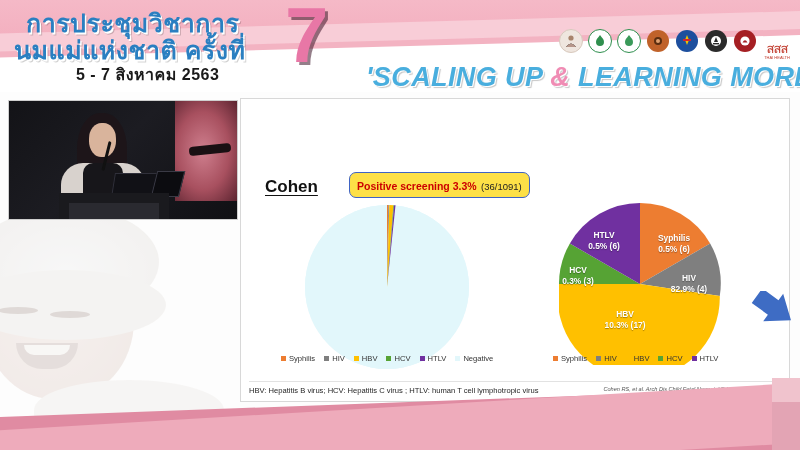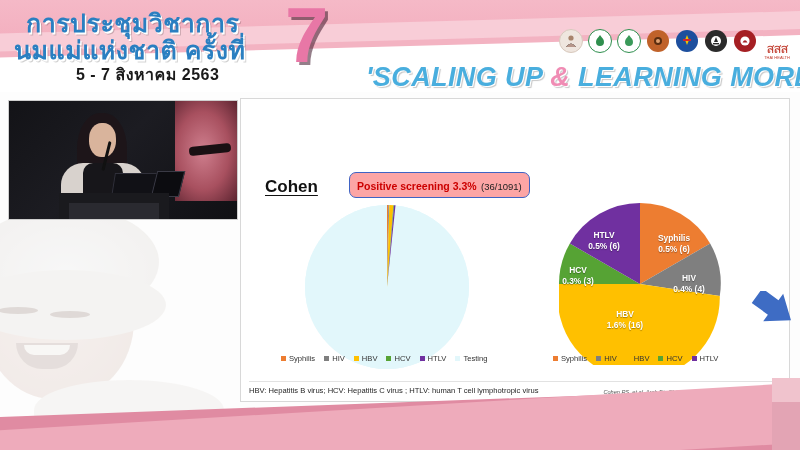--- a/index.html
+++ b/index.html
@@ -84,21 +84,21 @@
   
   .slide{position:absolute;left:240px;top:98px;width:548px;height:302px;background:#ffffff;
     border:1px solid #d8d8d8;}
   .slide-title{position:absolute;left:8px;top:6px;width:532px;height:55px;background:#1370ba;
     display:flex;align-items:center;justify-content:center;text-align:center;}
   .slide-title span{color:#ffffff;font-size:16.5px;font-weight:bold;line-height:1.28;letter-spacing:.1px;}
 
   .result-label{position:absolute;left:24px;top:78px;font-size:17px;font-weight:bold;color:#111;
     text-decoration:underline;text-underline-offset:3px;}
 
-  .callout{position:absolute;left:108px;top:73px;padding:3px 7px;background:#fca5a5;
+  .callout{position:absolute;left:108px;top:73px;padding:3px 7px;background:#fde047;
     border:1.6px solid #3f63c4;border-radius:7px;white-space:nowrap;}
   .callout .pct{color:#cc0000;font-size:10.5px;font-weight:bold;}
   .callout .frac{color:#222;font-size:9.5px;}
 
   .pos-head{position:absolute;left:330px;top:78px;font-size:12.5px;font-weight:bold;color:#1a1a1a;}
 
   .big-arrow{position:absolute;left:510px;top:192px;width:58px;height:48px;}
 
   
   .pie-left{position:absolute;left:64px;top:106px;width:164px;height:164px;border-radius:50%;
@@ -108,21 +108,21 @@
 
   .pie-right{position:absolute;left:318px;top:104px;width:162px;height:162px;border-radius:50%;}
   .plab{position:absolute;color:#ffffff;font-weight:bold;font-size:8.4px;text-align:center;line-height:1.3;
     text-shadow:0 1px 1px rgba(0,0,0,.35);}
 
   .legend{position:absolute;display:flex;align-items:center;gap:9px;font-size:7.6px;color:#333;}
   .legend .li{display:flex;align-items:center;gap:3px;white-space:nowrap;}
   .legend .sq{width:5px;height:5px;display:inline-block;}
 
   .footnote{position:absolute;left:8px;bottom:6px;width:532px;border-top:1px solid #e2e2e2;padding-top:4px;
-    display:flex;justify-content:space-between;align-items:flex-end;}
+    display:flex;justify-content:space-between;align-items:flex-start;}
   .foot-txt{font-size:7.6px;color:#1f1f1f;white-space:nowrap;}
   .foot-cite{font-size:5.6px;color:#555;font-style:italic;white-space:nowrap;}
 
   
   .bottom-band{position:absolute;left:-30px;bottom:-30px;width:880px;height:78px;
     background:#e08ba2;transform:rotate(-2.1deg);}
   .bottom-band2{position:absolute;left:-30px;bottom:-16px;width:880px;height:60px;
     background:#eeabbb;transform:rotate(-3.4deg);}
   .right-pink{position:absolute;right:0;bottom:0;width:28px;height:72px;background:#e3a4b4;}
   .right-pink-top{position:absolute;right:0;bottom:48px;width:28px;height:24px;background:#f0c3cd;}
@@ -276,25 +276,25 @@
         <path d="M81 81 L0 81 A81 81 0 0 1 10.85 40.5 Z" fill="#56A334"></path>
         <path d="M81 81 L10.85 40.5 A81 81 0 0 1 81 0 Z" fill="#7030A0"></path>
       </svg>
 
       <div class="plab" style="left:86px;top:30px;width:58px;">
         <div>Syphilis</div>
         <div>0.5% (6)</div>
       </div>
       <div class="plab" style="left:106px;top:70px;width:48px;">
         <div>HIV</div>
-        <div>0.4% (4)</div>
+        <div>82.9% (4)</div>
       </div>
       <div class="plab" style="left:40px;top:106px;width:52px;">
         <div>HBV</div>
-        <div>1.6% (16)</div>
+        <div>10.3% (17)</div>
       </div>
       <div class="plab" style="left:-4px;top:62px;width:46px;">
         <div>HCV</div>
         <div>0.3% (3)</div>
       </div>
       <div class="plab" style="left:20px;top:27px;width:50px;">
         <div>HTLV</div>
         <div>0.5% (6)</div>
       </div>
     </div>
@@ -315,21 +315,21 @@
       <span class="li">
           <i class="sq" style="background:#56A334"></i>
           <span>HCV</span>
         </span>
       <span class="li">
           <i class="sq" style="background:#7030A0"></i>
           <span>HTLV</span>
         </span>
       <span class="li">
           <i class="sq" style="background:#E2F7FB"></i>
-          <span>Testing</span>
+          <span>Negative</span>
         </span>
     </div>
 
     <div class="legend" style="left:312px;top:255px;">
       <span class="li">
           <i class="sq" style="background:#ED7D31"></i>
           <span>Syphilis</span>
         </span>
       <span class="li">
           <i class="sq" style="background:#7F7F7F"></i>

